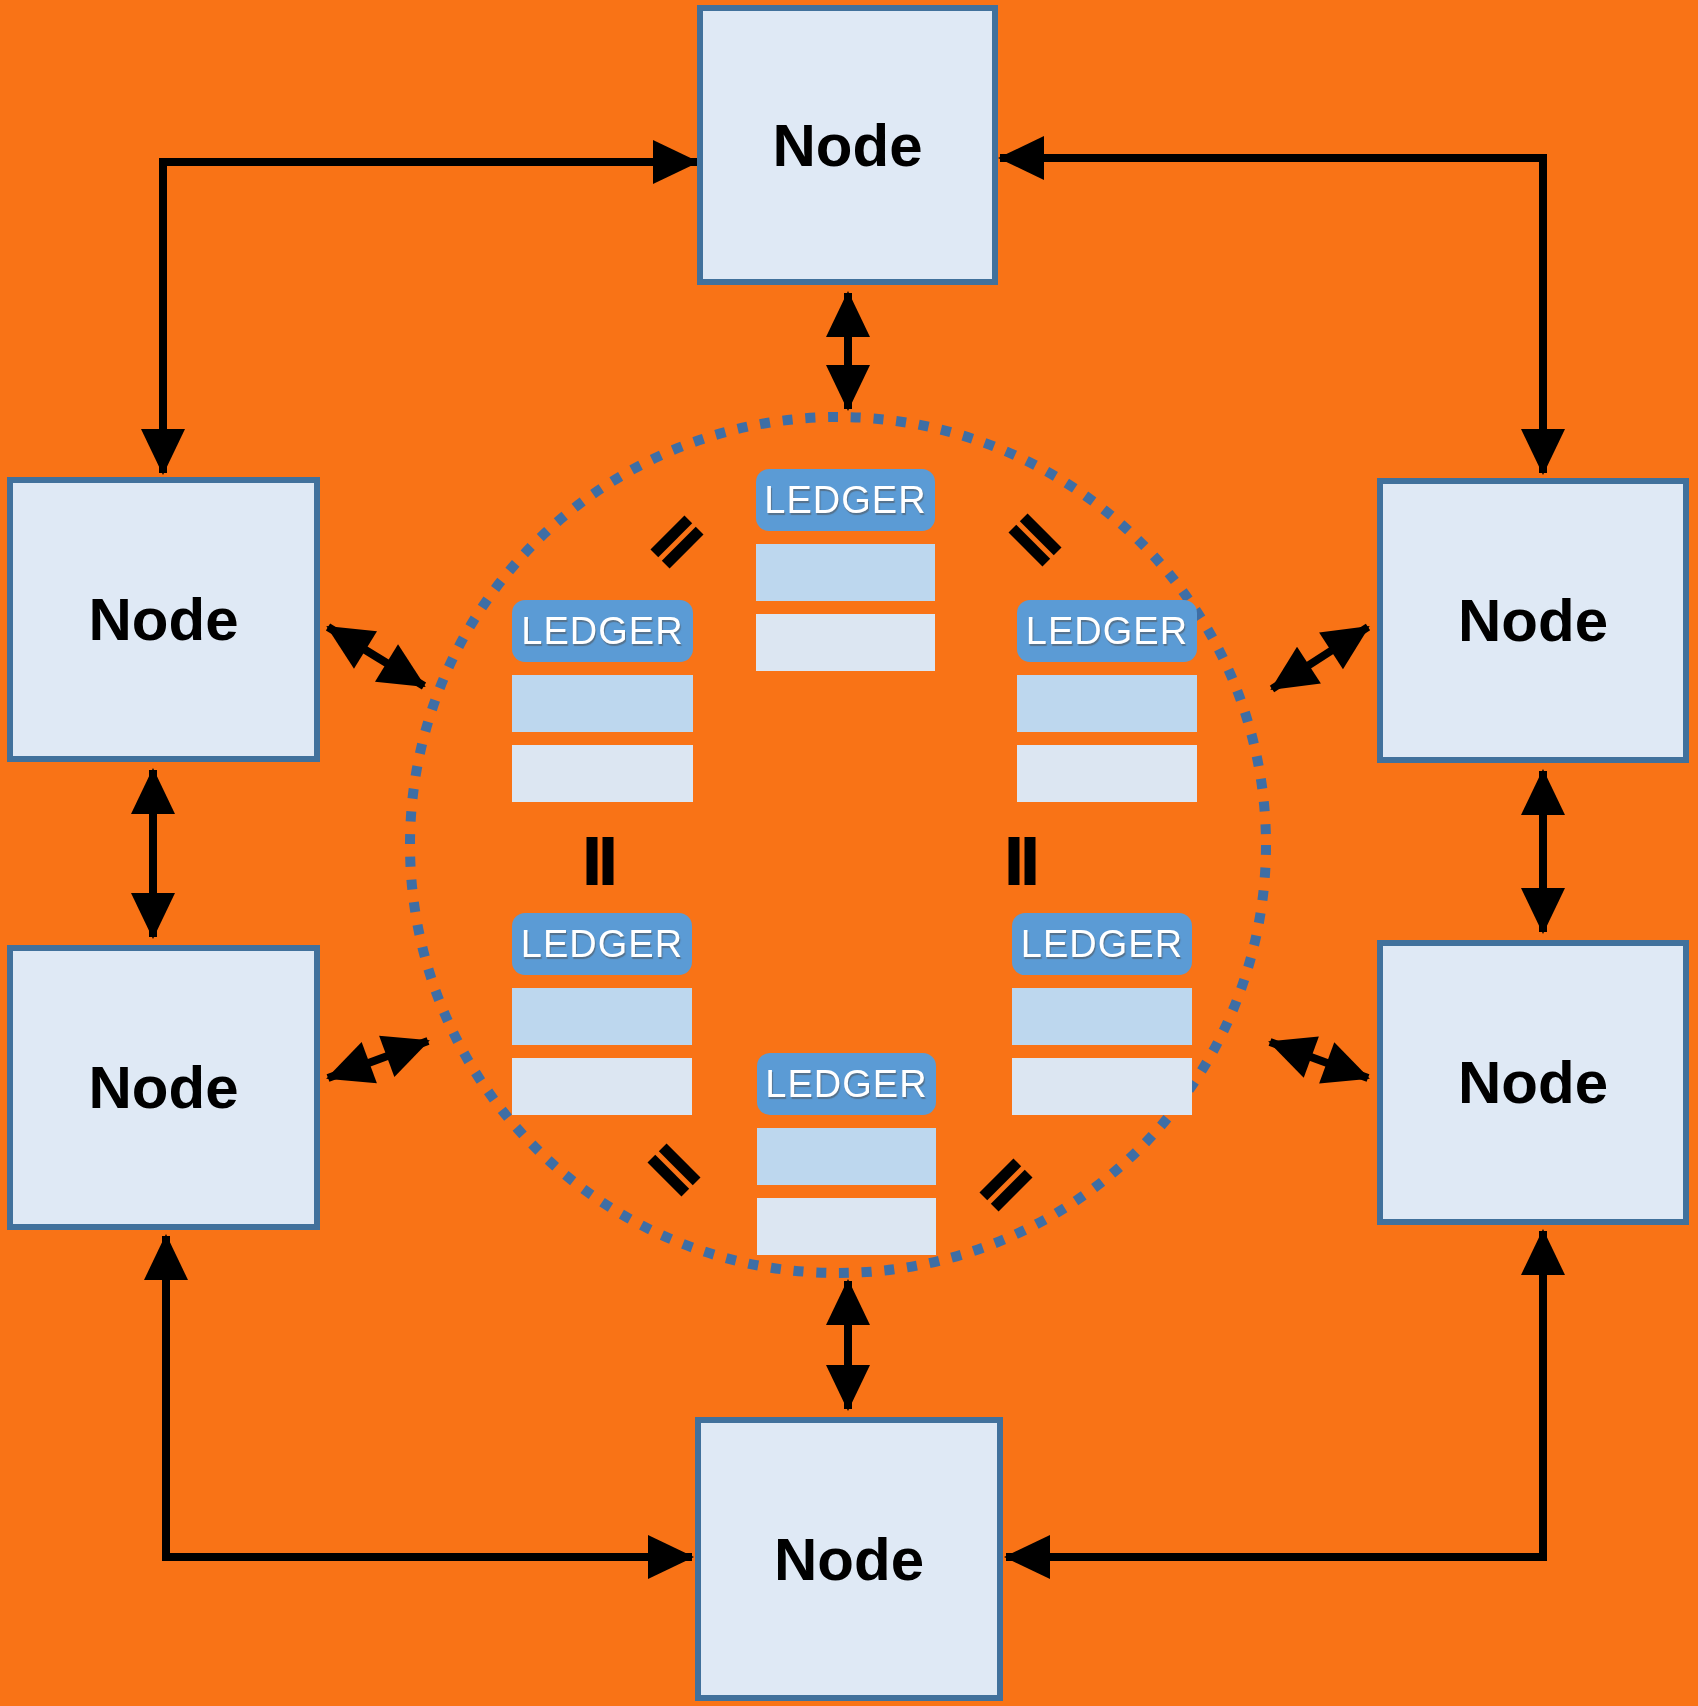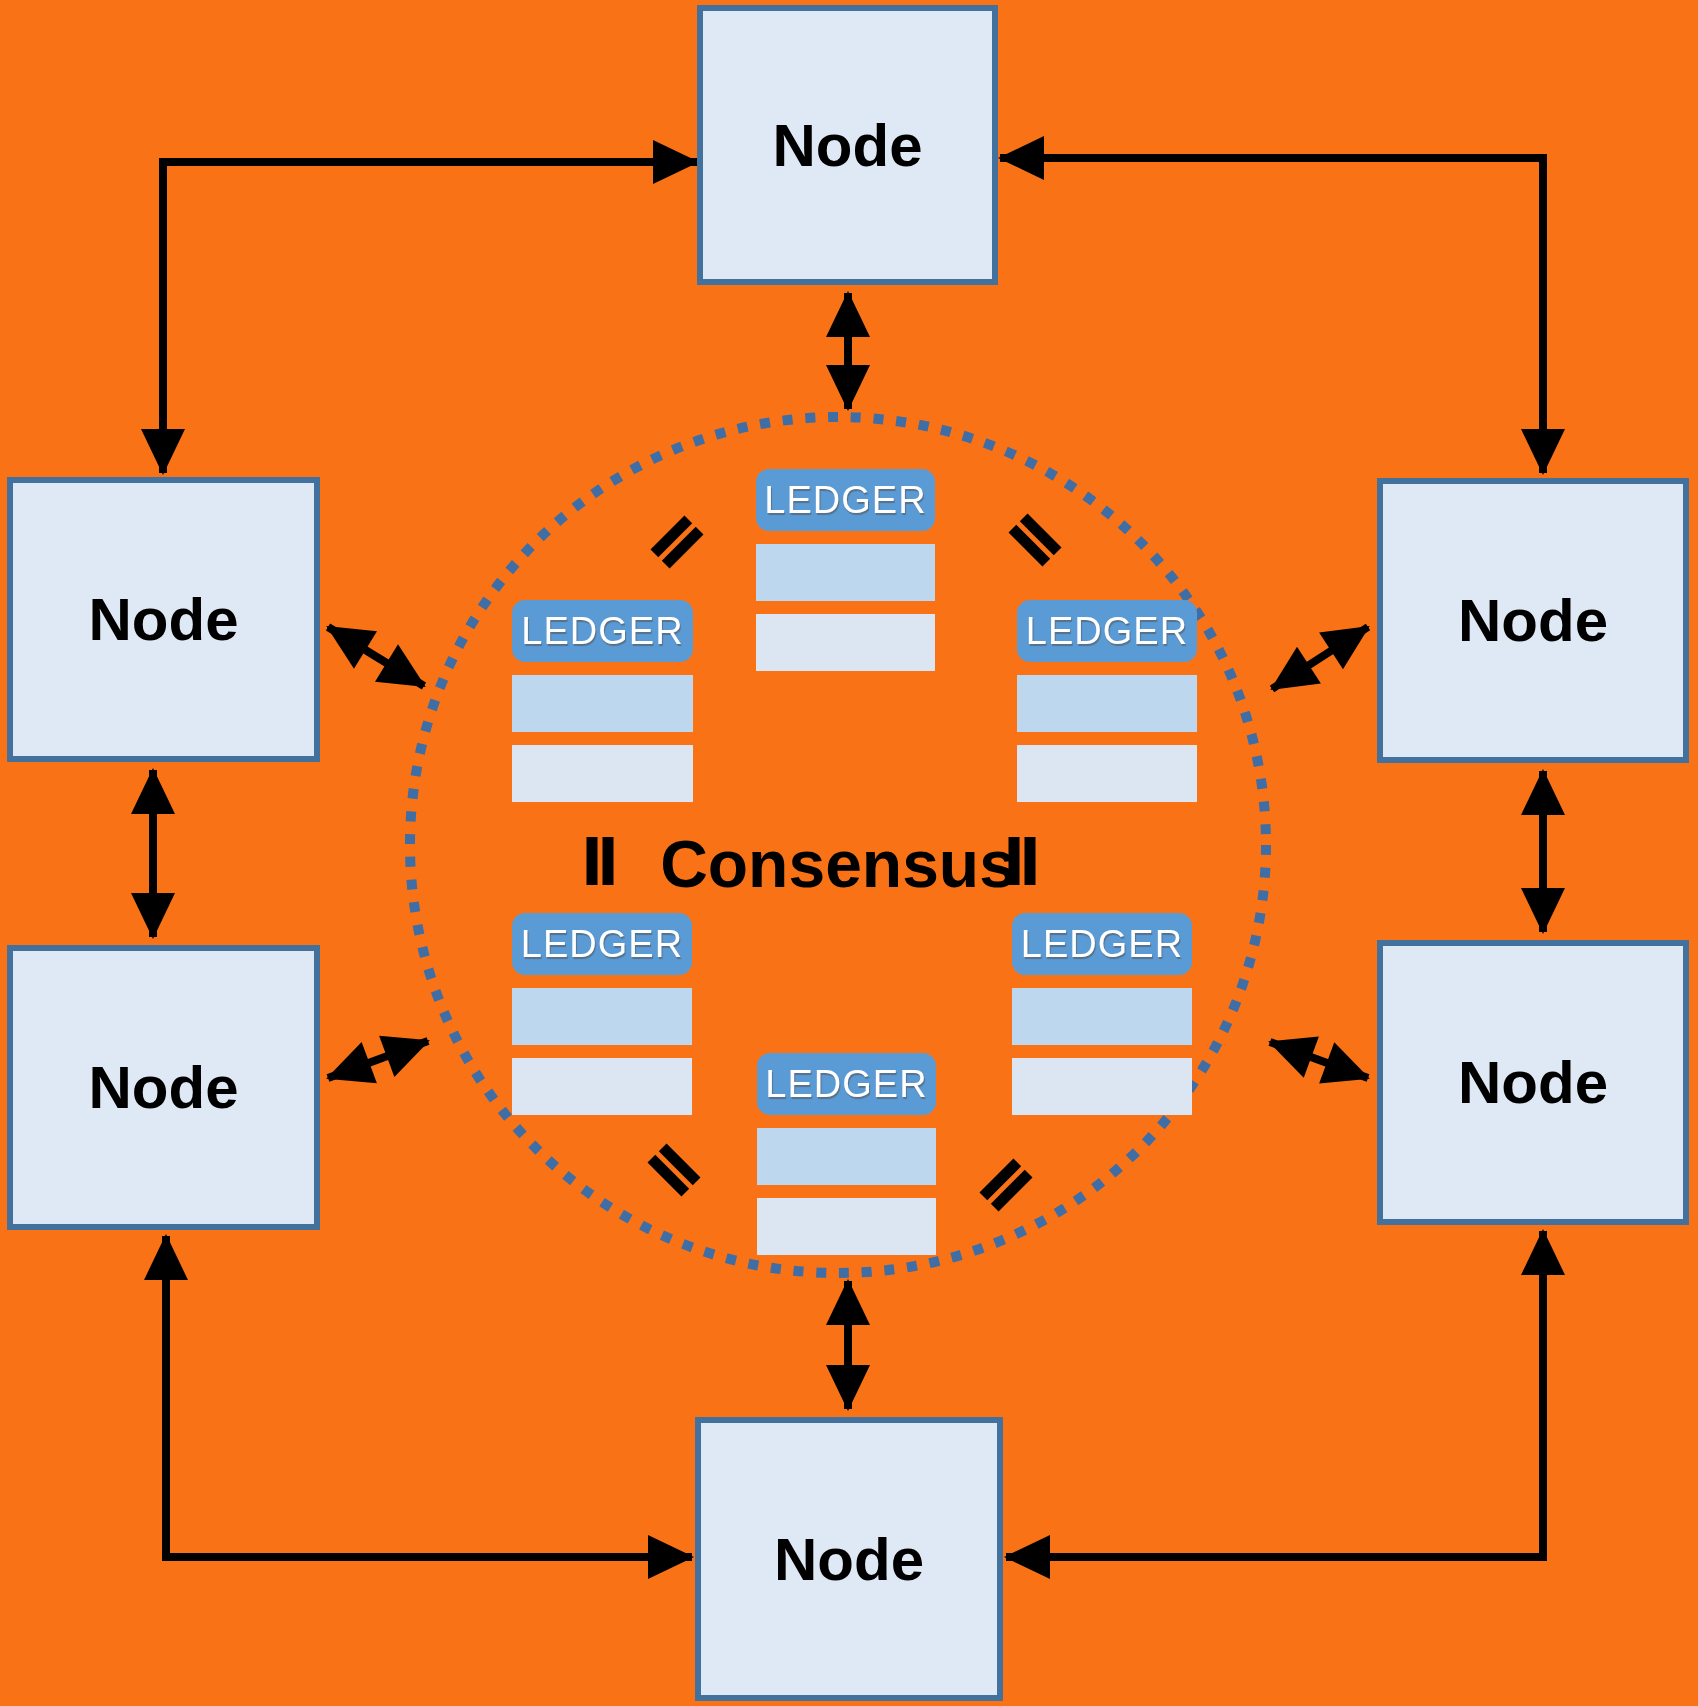--- a/index.html
+++ b/index.html
@@ -168,15 +168,14 @@
     <div class="hdr">LEDGER</div>
     <div class="row1"></div>
     <div class="row2"></div>
   </div>
   <div class="ledger" id="ledger-bottom">
     <div class="hdr">LEDGER</div>
     <div class="row1"></div>
     <div class="row2"></div>
   </div>
 
-  <div id="consensus">Consensus</div>
 
 </div>
 
 </body></html>

